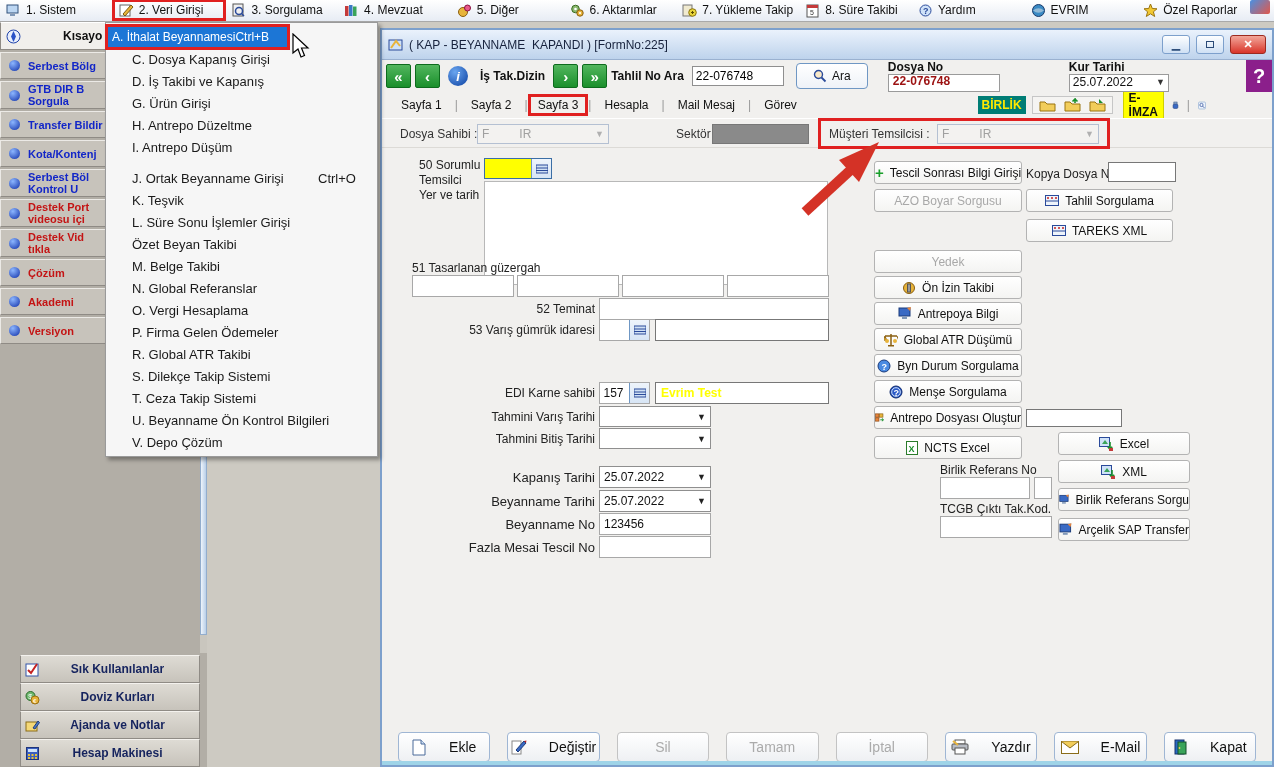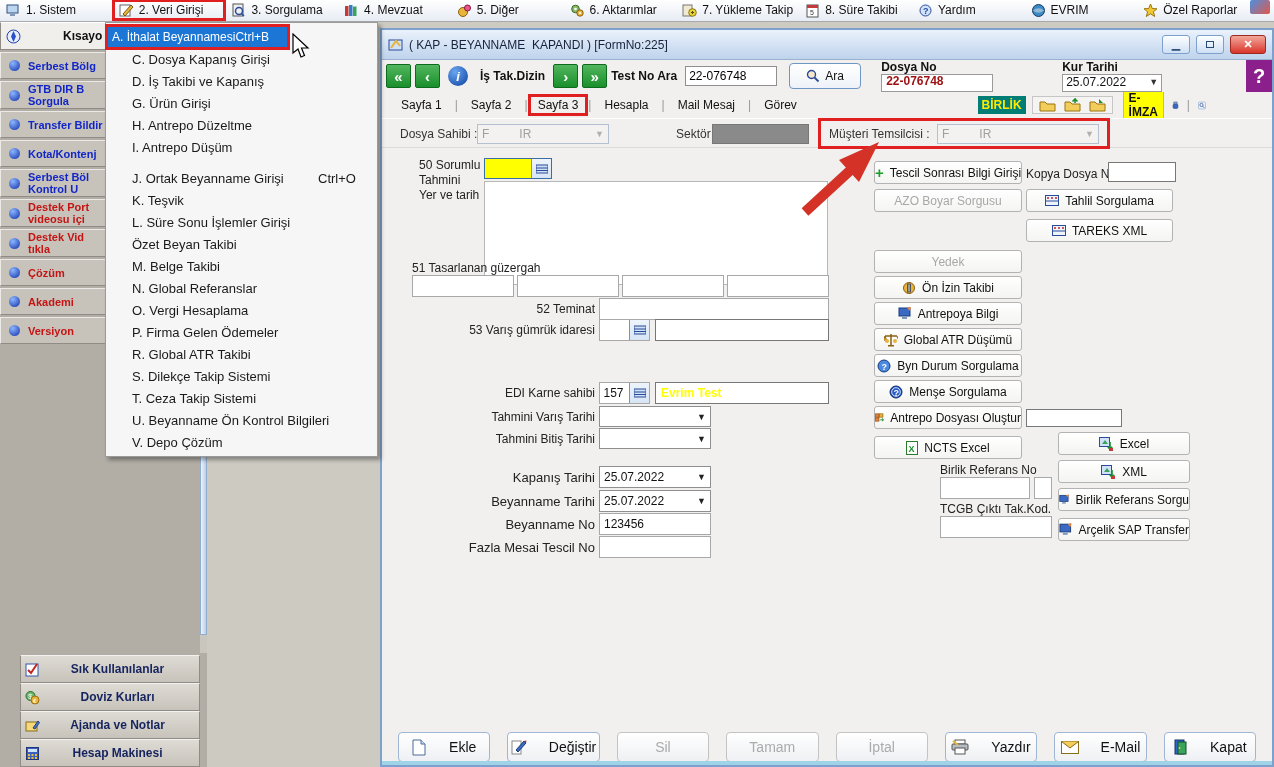--- a/index.html
+++ b/index.html
@@ -314,21 +314,21 @@
     <span class="tb-btn tb-close">✕</span>
   </div>
 
   <div class="navbar">
     <span class="gbtn">«</span>
     <span class="gbtn">‹</span>
     <span class="info-i">i</span>
     <span class="nav-lbl">İş Tak.Dizin</span>
     <span class="gbtn">›</span>
     <span class="gbtn">»</span>
-    <span class="nav-lbl" style="margin-left:0;">Test No Ara</span>
+    <span class="nav-lbl" style="margin-left:0;">Tahlil No Ara</span>
     <input class="inp" style="width: 92px;" value="22-076748">
     <span class="ara-btn">
       <svg width="14" height="14" viewBox="0 0 14 14">
           <circle cx="5.5" cy="5.5" r="4" fill="#f8e8c8" stroke="#2a4a9a" stroke-width="1.4"></circle>
           <line x1="8.5" y1="8.5" x2="12.5" y2="12.5" stroke="#2a4a9a" stroke-width="1.8"></line>
         </svg>
       <span>Ara</span>
     </span>
     <span class="stack" style="margin-left:16px;">
       <span class="cap">Dosya No</span>
@@ -407,21 +407,21 @@
     <span class="hr-lbl" style="left:265px;margin-left:29px;">Sektör :</span>
     <span class="dis-sel gray" style="left:330px;width:97px;border-color:#777;"></span>
     <div class="mt-box">
       <span class="hr-lbl" style="left:10px;">Müşteri Temsilcisi :</span>
       <span class="dis-sel" style="left:118px;width:162px;"><span>F         IR</span><span class="arr">▼</span></span>
     </div>
   </div>
 
   <div class="form-lbl" style="left:37px;top:128px;line-height:15px;">
     <div>50 Sorumlu</div>
-      <div>Tahmini</div>
+      <div>Temsilci</div>
       <div>Yer ve tarih</div>
   </div>
   <div class="fld" style="left:102px;top:128px;width:68px;height:21px;background:var(--field-yellow);border-color:#3b6ea5;display:flex;">
     <span style="flex:1;"></span>
     <span class="lookup">
         <svg width="12" height="10" viewBox="0 0 12 10">
           <rect x="0" y="1" width="12" height="8" fill="#cfe0f4" stroke="#2a4a9a"></rect>
           <line x1="0" y1="4" x2="12" y2="4" stroke="#2a4a9a"></line>
           <line x1="0" y1="6.5" x2="12" y2="6.5" stroke="#2a4a9a"></line>
         </svg>

